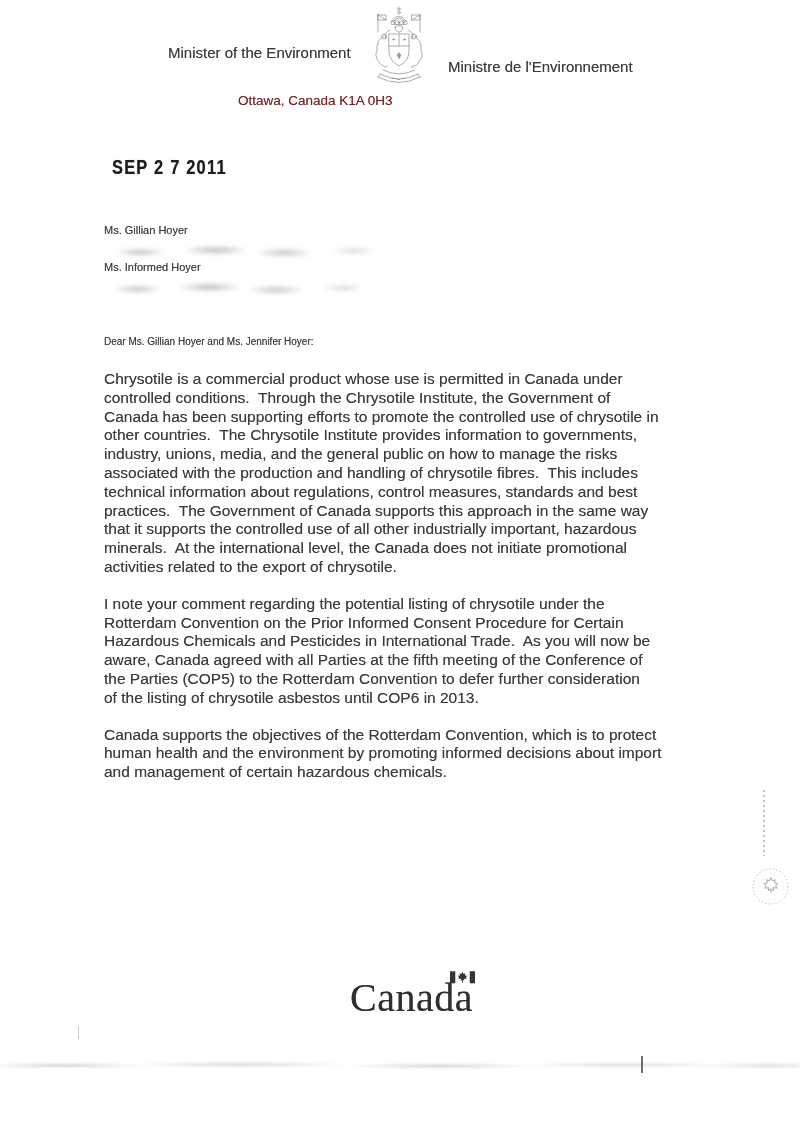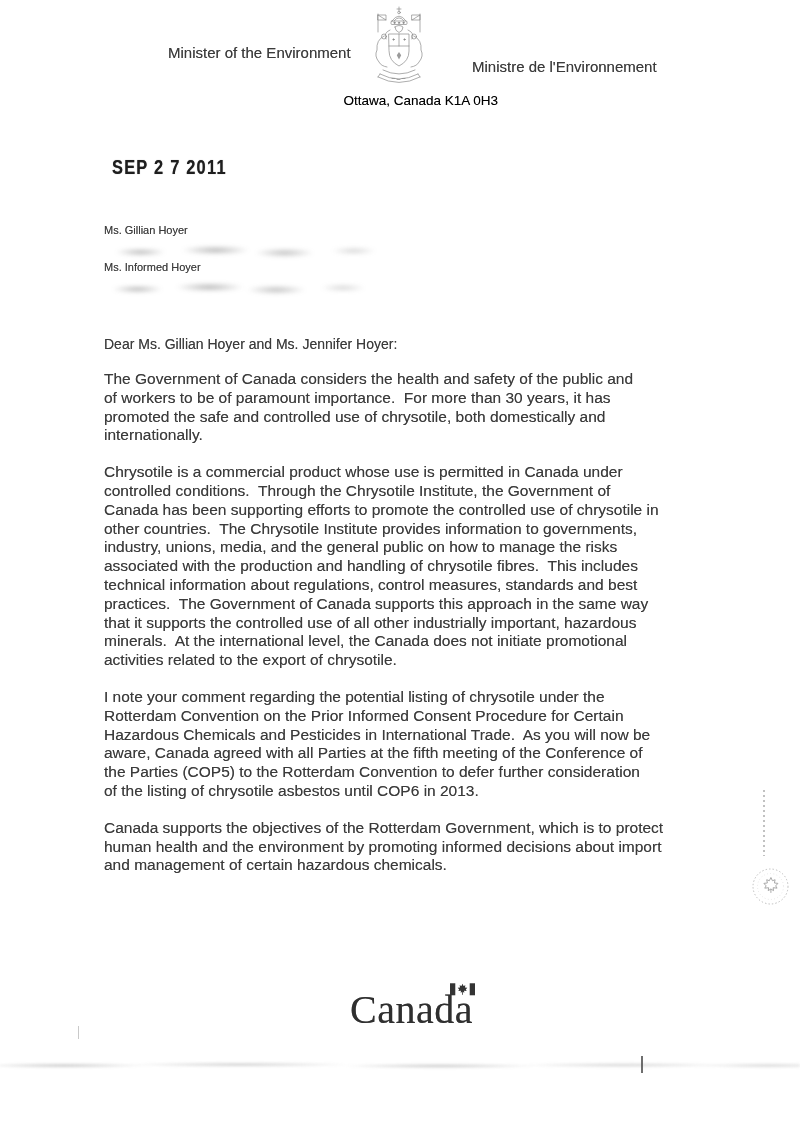--- a/index.html
+++ b/index.html
@@ -6,23 +6,23 @@
   .page {
     position:relative; width:800px; height:1129px; margin:0 auto;
     background:#ffffff; overflow:hidden;
     font-family:"Liberation Sans", sans-serif;
     color:#3b3b3b;
   }
   .scan-text { text-shadow: 0 0 0.6px rgba(40,40,40,0.55); }
 
   
   .minister-en { position:absolute; left:168px; top:44px; font-size:15px; }
-  .minister-fr { position:absolute; left:472px; top:58px; font-size:15px; }
+  .minister-fr { position:absolute; left:448px; top:58px; font-size:15px; }
   .coat-of-arms { position:absolute; left:370px; top:6px; width:58px; height:86px; }
-  .office-address { position:absolute; left:238px; top:93px; width:260px; text-align:right; font-size:13.5px; color:#000000; }
+  .office-address { position:absolute; left:238px; top:93px; width:260px; text-align:left; font-size:13.5px; color:#7f1d1d; }
 
   
   .date-stamp {
     position:absolute; left:112px; top:156px;
     font-size:20px; font-weight:600; letter-spacing:1.5px; color:#1e1e1e;
     transform:scaleX(0.82); transform-origin:left top;
     text-shadow:0 0 0.8px rgba(0,0,0,0.6);
   }
 
   
@@ -31,26 +31,26 @@
     position:absolute; height:13px; border-radius:6px;
     background:
       radial-gradient(ellipse 34px 5px at 12% 55%, rgba(90,90,90,0.45), transparent 75%),
       radial-gradient(ellipse 46px 6px at 38% 40%, rgba(80,80,80,0.42), transparent 75%),
       radial-gradient(ellipse 40px 6px at 62% 60%, rgba(95,95,95,0.40), transparent 75%),
       radial-gradient(ellipse 30px 5px at 86% 45%, rgba(110,110,110,0.30), transparent 75%);
     filter:blur(2.2px);
   }
 
   
-  .salutation { position:absolute; left:104px; top:336px; font-size:14px; white-space:pre-wrap; }
+  .salutation { position:absolute; left:104px; top:336px; font-size:10px; white-space:pre-wrap; }
   .letter-body { position:absolute; left:104px; top:370px; width:632px; }
   .para { font-size:15.5px; line-height:18.8px; margin:0 0 18px 0; white-space:pre-wrap; }
 
   
-  .wordmark { position:absolute; left:350px; top:974px; font-family:"Liberation Serif", serif; font-size:40px; color:#2f2f2f; letter-spacing:0.5px;margin-top:12px; }
+  .wordmark { position:absolute; left:350px; top:974px; font-family:"Liberation Serif", serif; font-size:40px; color:#2f2f2f; letter-spacing:0.5px; }
   .wordmark-flag { position:absolute; left:100px; top:-3px; }
 
   
   .vertical-fine-print {
     position:absolute; left:763px; top:790px; width:1.6px; height:66px; opacity:0.55;
     background:repeating-linear-gradient(180deg,#8f8f8f 0 2px, transparent 2px 5px);
     filter:blur(0.4px);
   }
   .eco-stamp { position:absolute; left:749px; top:865px; width:43px; height:43px; opacity:0.8; }
 
@@ -110,42 +110,38 @@
   <div class="date-stamp" style="font-family:'Liberation Sans', sans-serif;">SEP 2 7 2011</div>
 
   <div class="recipient-name scan-text" style="top:224px;">Ms. Gillian Hoyer</div>
   <div class="redacted" style="left:106px; top:245px; width:288px;"></div>
   <div class="recipient-name scan-text" style="top:261px;">Ms. Informed Hoyer</div>
   <div class="redacted" style="left:104px; top:282px; width:278px;"></div>
 
   <div class="salutation scan-text">Dear Ms. Gillian Hoyer and Ms. Jennifer Hoyer:</div>
 
   <div class="letter-body">
-    <p class="para scan-text">The Government of Canada considers the health and safety of the public and
-of workers to be of paramount importance.  For more than 30 years, it has
-promoted the safe and controlled use of chrysotile, both domestically and
-internationally.</p>
     <p class="para scan-text">Chrysotile is a commercial product whose use is permitted in Canada under
 controlled conditions.  Through the Chrysotile Institute, the Government of
 Canada has been supporting efforts to promote the controlled use of chrysotile in
 other countries.  The Chrysotile Institute provides information to governments,
 industry, unions, media, and the general public on how to manage the risks
 associated with the production and handling of chrysotile fibres.  This includes
 technical information about regulations, control measures, standards and best
 practices.  The Government of Canada supports this approach in the same way
 that it supports the controlled use of all other industrially important, hazardous
 minerals.  At the international level, the Canada does not initiate promotional
 activities related to the export of chrysotile.</p>
     <p class="para scan-text">I note your comment regarding the potential listing of chrysotile under the
 Rotterdam Convention on the Prior Informed Consent Procedure for Certain
 Hazardous Chemicals and Pesticides in International Trade.  As you will now be
 aware, Canada agreed with all Parties at the fifth meeting of the Conference of
 the Parties (COP5) to the Rotterdam Convention to defer further consideration
 of the listing of chrysotile asbestos until COP6 in 2013.</p>
-    <p class="para scan-text">Canada supports the objectives of the Rotterdam Government, which is to protect
+    <p class="para scan-text">Canada supports the objectives of the Rotterdam Convention, which is to protect
 human health and the environment by promoting informed decisions about import
 and management of certain hazardous chemicals.</p>
   </div>
 
   <div class="wordmark scan-text">
     <span>Canada</span>
     <svg class="wordmark-flag" width="25" height="14" viewBox="0 0 26 14">
       <rect x="0" y="0" width="5.5" height="12.5" fill="#343434"></rect>
       <rect x="20.5" y="0" width="5.5" height="12.5" fill="#343434"></rect>
       <g transform="translate(7,0.5)" fill="#343434">

